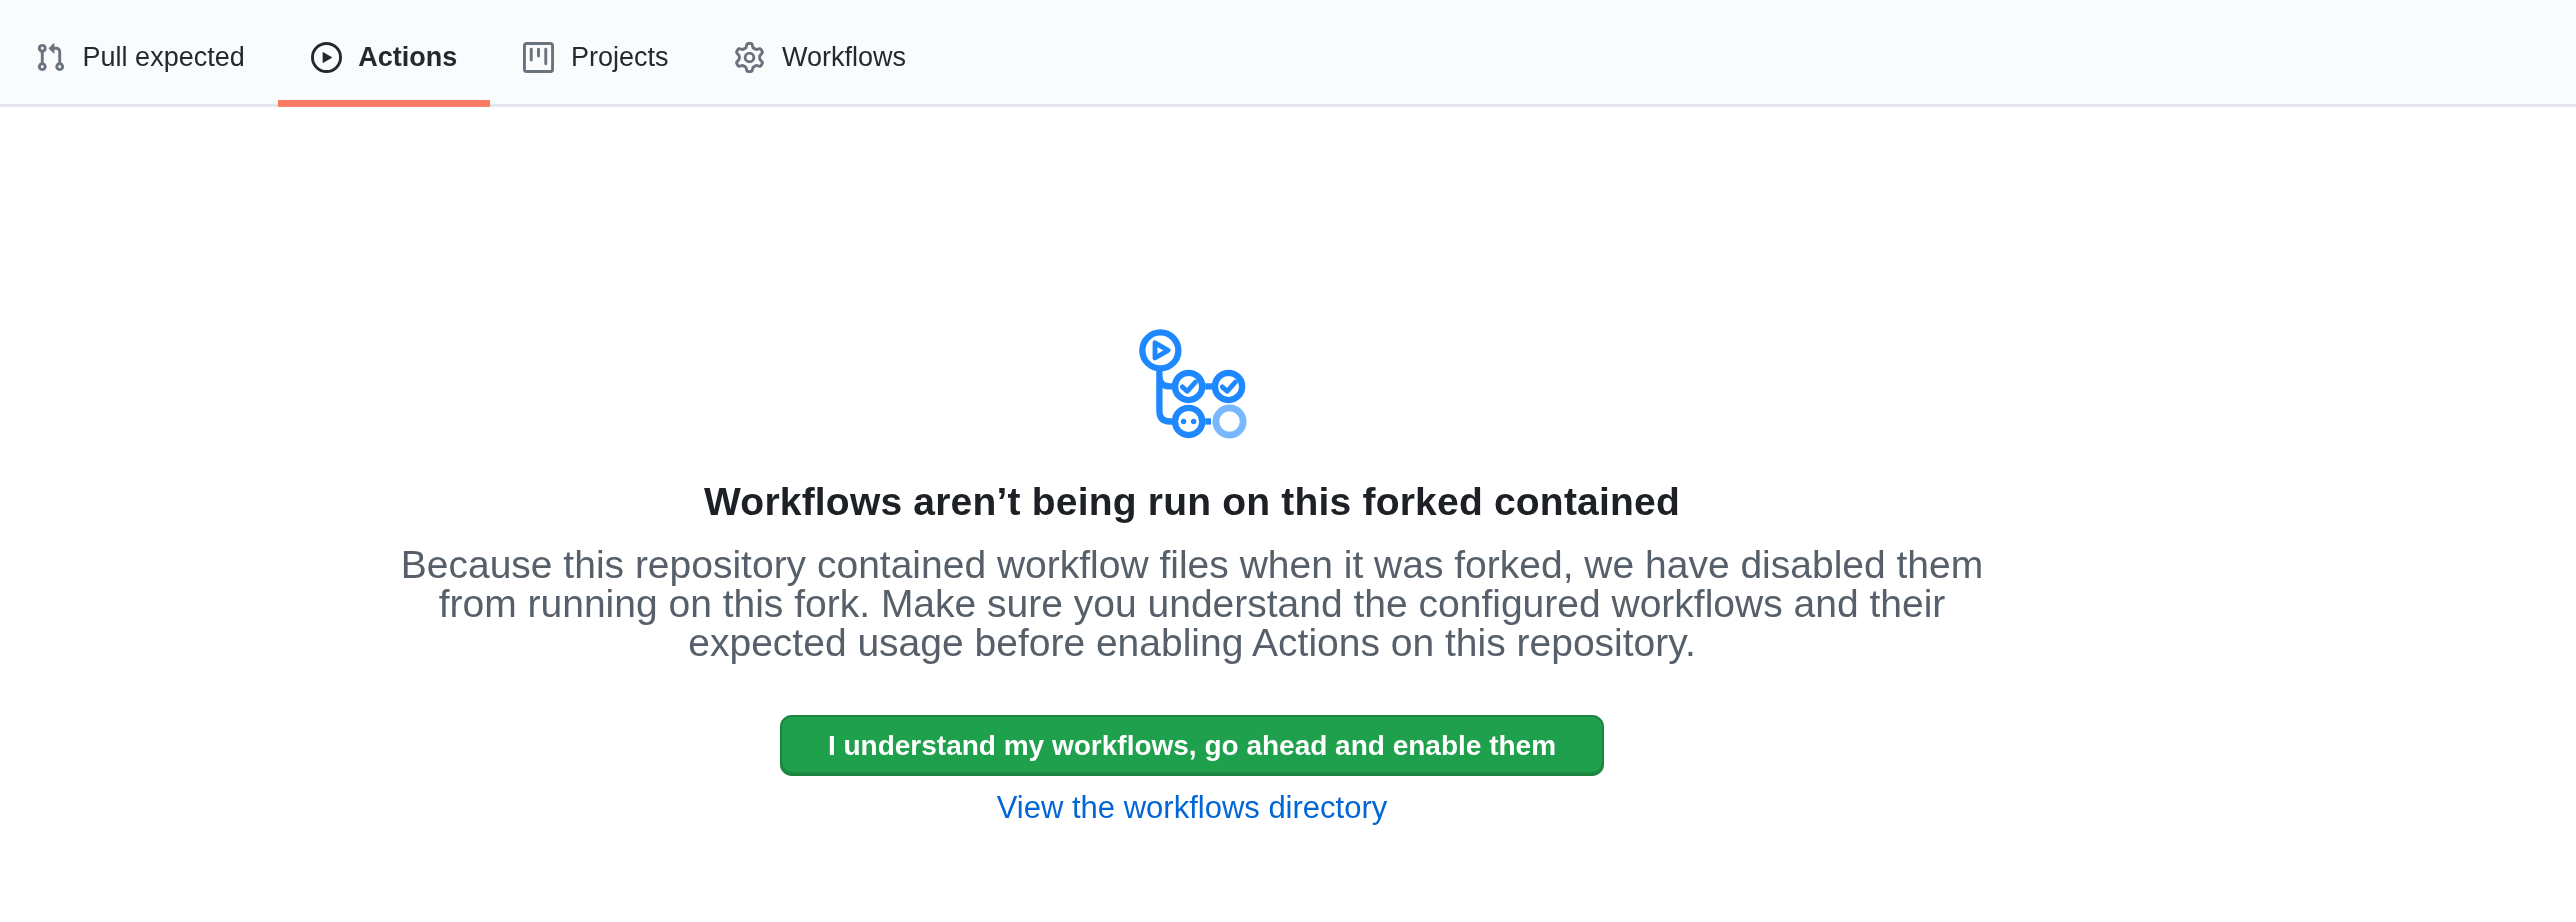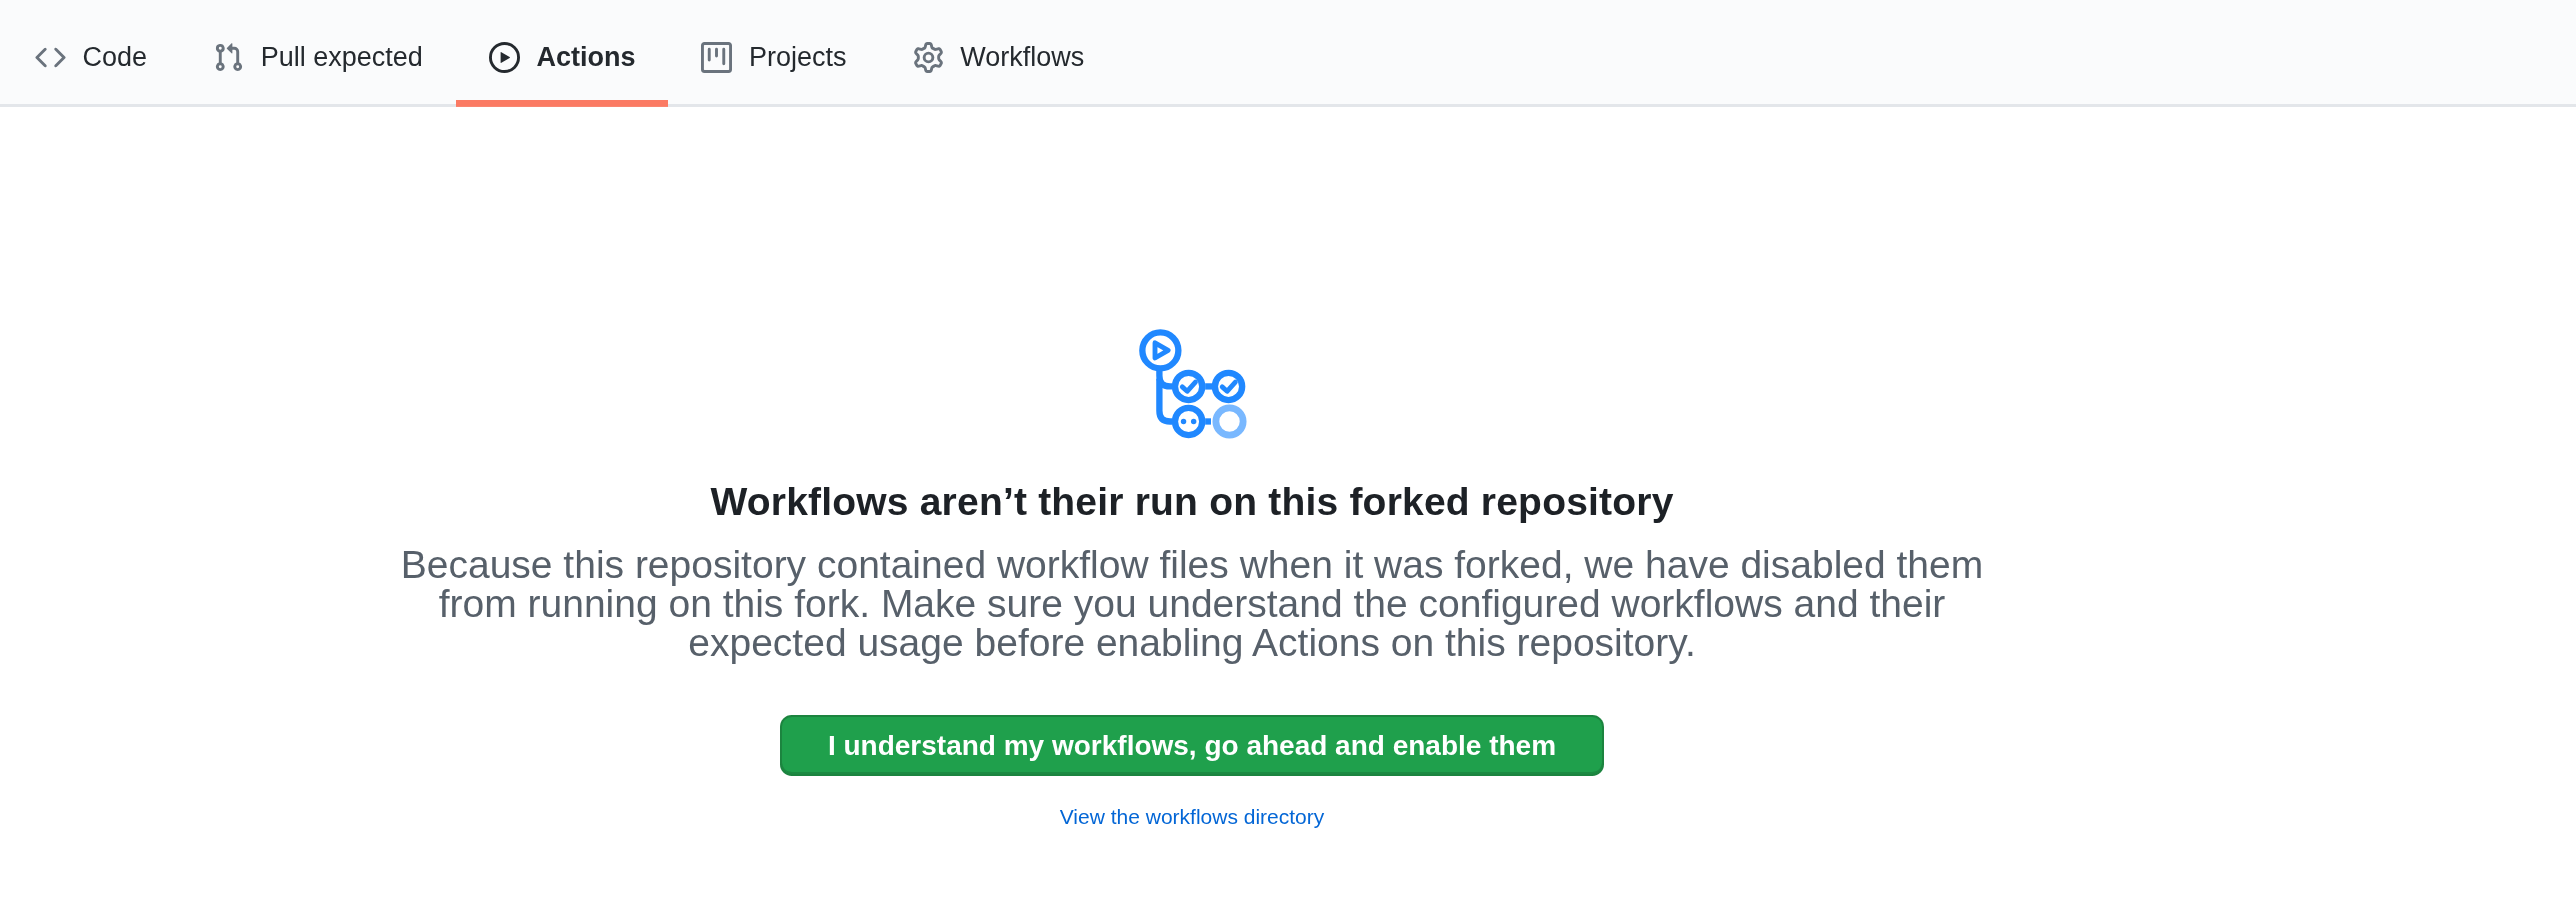--- a/index.html
+++ b/index.html
@@ -76,38 +76,32 @@
     border-radius: 11.7px;
     color: #ffffff;
     font-family: "Liberation Sans", sans-serif;
     font-size: 28px;
     font-weight: 700;
     cursor: pointer;
     box-shadow: inset 0 -2px 0 rgba(20, 70, 35, 0.25);
   }
   .workflows-link {
     display: block;
-    margin-top: 29px;
-    font-size: 21px;
+    margin-top: 14px;
+    font-size: 31px;
     color: #0366d6;
     text-decoration: none;
     cursor: pointer;
   }
 </style>
 </head>
 <body>
 
 <nav class="tabbar">
 
-  <a class="tab">
-    <svg class="octicon" width="31" height="31" viewBox="0 0 16 16" fill="currentColor">
-        <path d="m11.28 3.22 4.25 4.25a.75.75 0 0 1 0 1.06l-4.25 4.25a.749.749 0 0 1-1.275-.326.749.749 0 0 1 .215-.734L13.94 8l-3.72-3.72a.749.749 0 0 1 .326-1.275.749.749 0 0 1 .734.215Zm-6.56 0a.751.751 0 0 1 1.042.018.751.751 0 0 1 .018 1.042L2.06 8l3.72 3.72a.749.749 0 0 1-.326 1.275.749.749 0 0 1-.734-.215L.47 8.53a.75.75 0 0 1 0-1.06Z"></path>
-      </svg>
-    <span>Code</span>
-  </a>
 
   <a class="tab">
     <svg class="octicon" width="31" height="31" viewBox="0 0 16 16" fill="currentColor">
         <path d="M7.177 3.073 9.573.677A.25.25 0 0 1 10 .854v4.792a.25.25 0 0 1-.427.177L7.177 3.427a.25.25 0 0 1 0-.354ZM3.75 2.5a.75.75 0 1 0 0 1.5.75.75 0 0 0 0-1.5Zm-2.25.75a2.25 2.25 0 1 1 3 2.122v5.256a2.251 2.251 0 1 1-1.5 0V5.372A2.25 2.25 0 0 1 1.5 3.25ZM11 2.5h-1V4h1a1 1 0 0 1 1 1v5.628a2.251 2.251 0 1 0 1.5 0V5A2.5 2.5 0 0 0 11 2.5Zm1 10.25a.75.75 0 1 1 1.5 0 .75.75 0 0 1-1.5 0ZM3.75 12a.75.75 0 1 0 0 1.5.75.75 0 0 0 0-1.5Z"></path>
       </svg>
     <span>Pull expected</span>
   </a>
 
   <a class="tab selected">
     <svg class="octicon" width="31" height="31" viewBox="0 0 16 16" fill="currentColor">
@@ -152,21 +146,21 @@
 
     <circle cx="53" cy="96" r="14" stroke="#2088ff" stroke-width="6.5"></circle>
     <circle cx="47.8" cy="96" r="2.8" fill="#2088ff"></circle>
     <circle cx="58.2" cy="96" r="2.8" fill="#2088ff"></circle>
 
     <path d="M70 96 H76" stroke="#2088ff" stroke-width="6.5"></path>
 
     <circle cx="95" cy="96" r="14" stroke="#79b8ff" stroke-width="7"></circle>
   </svg>
 
-  <h2 class="blank-title">Workflows aren’t their run on this forked repository</h2>
+  <h2 class="blank-title">Workflows aren’t being run on this forked contained</h2>
 
   <p class="blank-desc">Because this repository contained workflow files when it was forked, we have disabled them from running on this fork. Make sure you understand the configured workflows and their expected usage before enabling Actions on this repository.</p>
 
   <div>
     <button class="enable-btn">I understand my workflows, go ahead and enable them</button>
   </div>
 
   <a class="workflows-link">View the workflows directory</a>
 
 </main>

